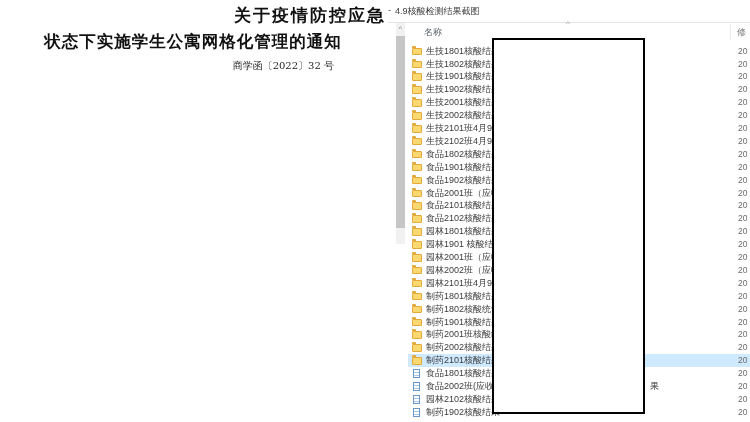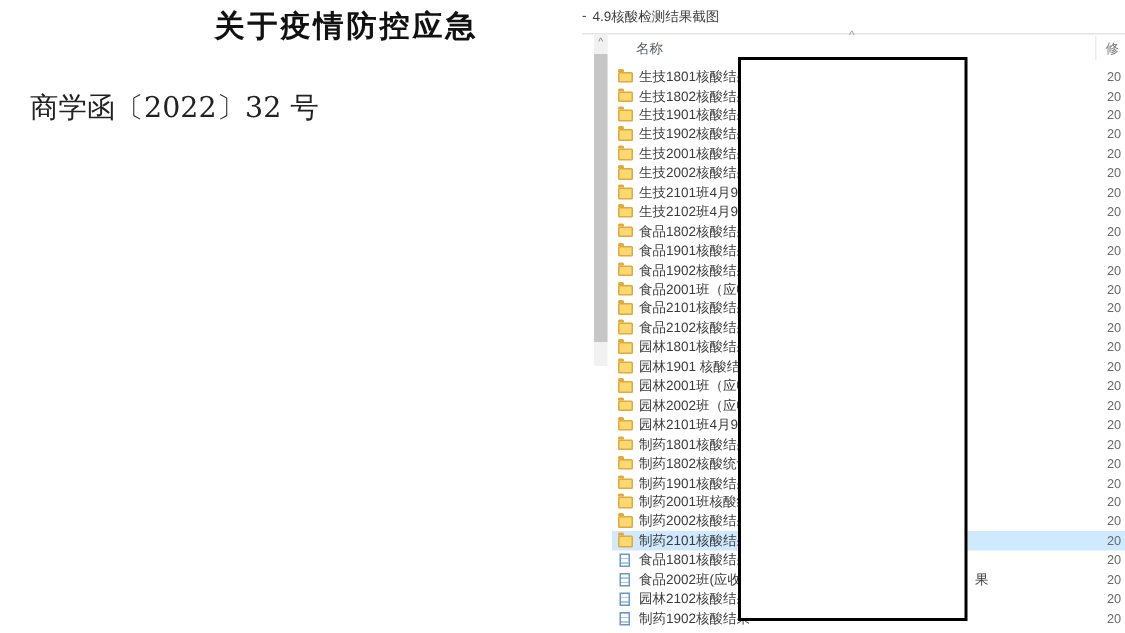--- a/index.html
+++ b/index.html
@@ -1,28 +1,28 @@
 <!DOCTYPE html>
 <html style="--selection: #cfe9ff; --folder: #fcd870; --folder_border: #e2a93b; --doc_icon: #6a96c8; --redaction_border: #000000;"><head>
 <meta charset="utf-8">
 <style>
   html,body{margin:0;padding:0;background:#fff;}
   .stage{position:relative;width:750px;height:422px;overflow:hidden;background:#fff;
          font-family:"Liberation Sans",sans-serif;}
 
   
   .docpane{position:absolute;left:0;top:0;width:386px;height:422px;background:#fff;overflow:hidden;}
-  .doc-title1{position:absolute;top:4px;left:0;width:386px;text-align:center;
-              font-family:"DejaVu Serif",serif;font-weight:bold;font-size:20px;
-              letter-spacing:2px;color:#111;padding-left:38px;}
+  .doc-title1{position:absolute;top:4px;left:0;width:386px;text-align:right;
+              font-family:"DejaVu Serif",serif;font-weight:bold;font-size:17px;
+              letter-spacing:2px;color:#111;}
   .doc-title2{position:absolute;top:31px;left:0;width:386px;text-align:center;
               font-family:"DejaVu Serif",serif;font-weight:bold;font-size:16.5px;
               letter-spacing:1px;color:#111;}
-  .doc-number{position:absolute;top:59px;left:0;width:334px;
-              font-family:"DejaVu Serif",serif;font-size:19px;color:#222;padding-left:20px;}
+  .doc-number{position:absolute;top:59px;left:0;width:334px;text-align:right;
+              font-family:"DejaVu Serif",serif;font-size:10px;color:#222;}
   .doc-body{position:absolute;top:109px;left:8px;width:372px;
             font-family:"DejaVu Serif",serif;font-size:14px;line-height:27px;
             letter-spacing:0.5px;color:#1c1c1c;}
   .doc-line{white-space:nowrap;}
   .doc-line.indent{text-indent:2em;}
   .doc-line.bold{font-weight:bold;font-family:"Liberation Sans",sans-serif;font-size:14.5px;}
 
   
   .explorer{position:absolute;left:388px;top:0;width:362px;height:422px;background:#fff;overflow:hidden;}
   .exp-title{position:absolute;left:0;top:5px;font-size:9px;color:#3c3c3c;display:flex;gap:4px;}
@@ -58,20 +58,21 @@
   .redaction{position:absolute;left:104px;top:38px;width:153px;height:376px;background:#fff;
              border:2px solid var(--redaction_border,#000);box-sizing:border-box;z-index:5;}
 </style>
 </head>
 <body>
 
 <div class="stage">
 
   <div class="docpane">
     <div class="doc-title1">关于疫情防控应急</div>
+    <div class="doc-title2">状态下实施学生公寓网格化管理的通知</div>
     <div class="doc-number">商学函〔2022〕32 号</div>
     <div class="doc-body">
       <div class="doc-line"></div>
         <div class="doc-line indent"></div>
         <div class="doc-line"></div>
         <div class="doc-line"></div>
         <div class="doc-line"></div>
         <div class="doc-line"></div>
         <div class="doc-line indent bold"></div>
         <div class="doc-line indent"></div>

